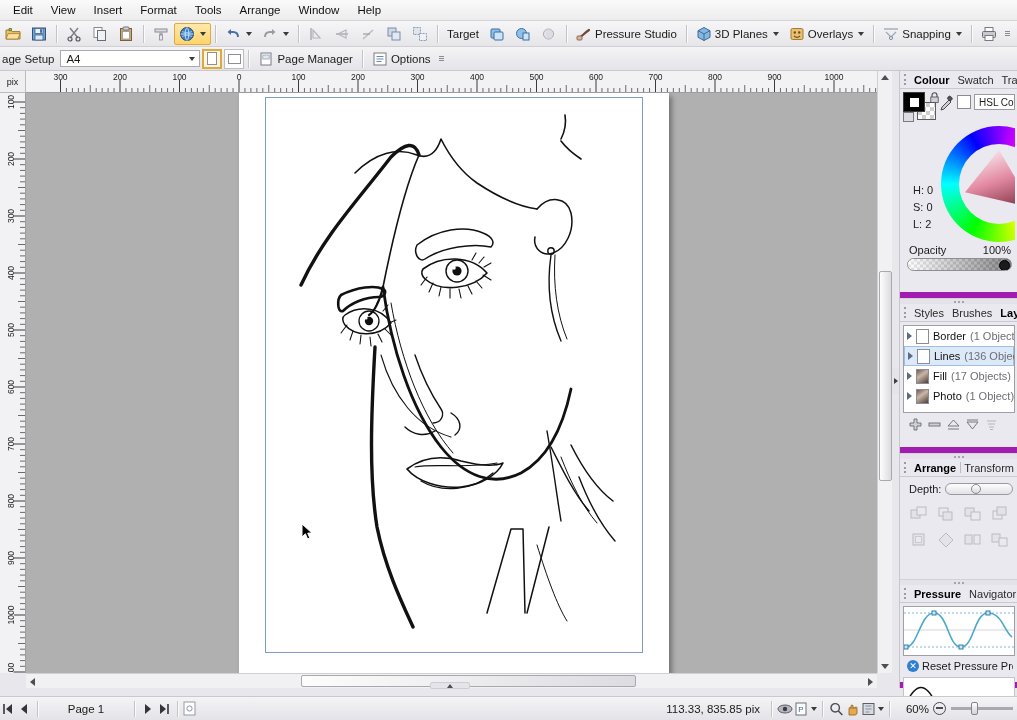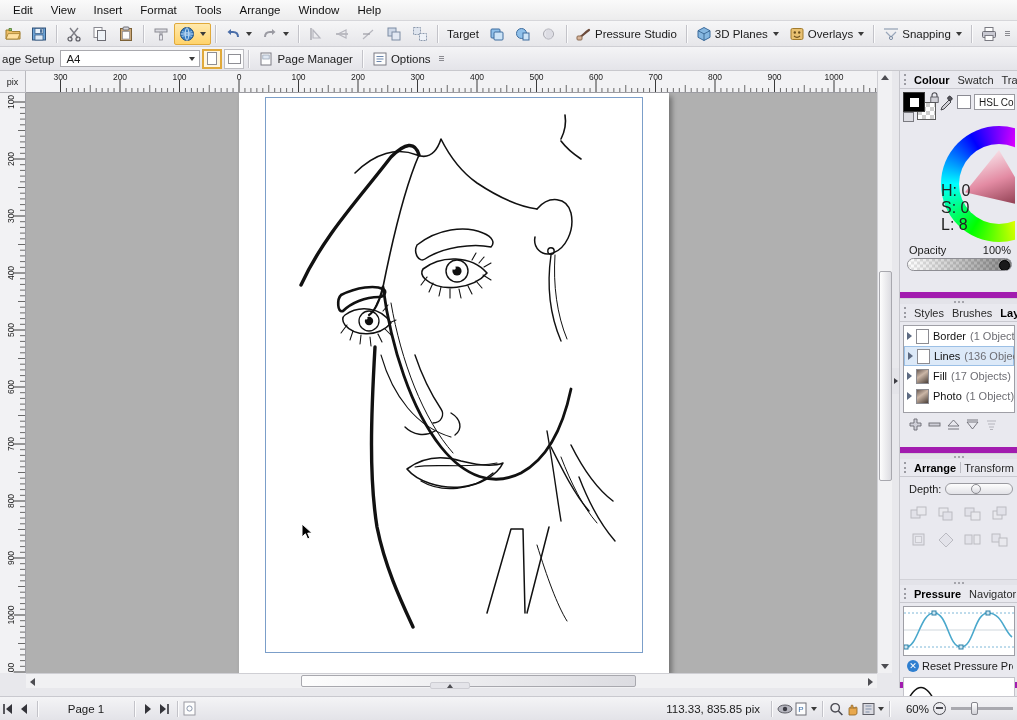--- a/index.html
+++ b/index.html
@@ -210,21 +210,21 @@
   }
   .wheel-hole {
     position: absolute; left: 56px; top: 22px; width: 80px; height: 80px;
     border-radius: 50%; background: #e9e9ef;
   }
   .tri-sel {
     position: absolute; left: 62px; top: 28px; width: 68px; height: 68px;
     background: linear-gradient(160deg, #ffffff 0%, #e38ba3 45%, #5a0f1e 100%);
     clip-path: polygon(50% 0%, 100% 85%, 0% 62%);
   }
-  .hsl-row { font-size: 16px; color: #222; padding: 1px 0 1px 6px; line-height: 15px; margin-left: 28px; }
+  .hsl-row { font-size: 11px; color: #222; padding: 1px 0 1px 6px; line-height: 15px; }
   .opacity-row { display: flex; justify-content: space-between;
                  font-size: 11px; padding: 2px 4px 1px 6px; }
   .opacity-bar {
     margin: 1px 3px 3px 4px; height: 13px; border: 1px solid #8d8d93;
     border-radius: 7px; position: relative; overflow: hidden;
     background: linear-gradient(90deg,#ffffff,#000000);
   }
   .opacity-check {
     position: absolute; inset: 0;
     background: repeating-conic-gradient(#d0d0d0 0% 25%, #fff 0% 50%) 0/6px 6px;
@@ -1049,21 +1049,21 @@
             <span>HSL Col</span>
           </div>
         </div>
         <div class="wheel-wrap">
           <span class="wheel"></span>
           <span class="wheel-hole"></span>
           <span class="tri-sel"></span>
           <div style="position:absolute; left:4px; top:60px;">
             <div class="hsl-row">H: 0</div>
             <div class="hsl-row">S: 0</div>
-            <div class="hsl-row">L: 8</div>
+            <div class="hsl-row">L: 2</div>
           </div>
         </div>
         <div class="opacity-row">
           <span>Opacity</span>
           <span>100%</span>
         </div>
         <div class="opacity-bar">
           <span class="opacity-check"></span>
           <span class="opacity-knob"></span>
         </div>

